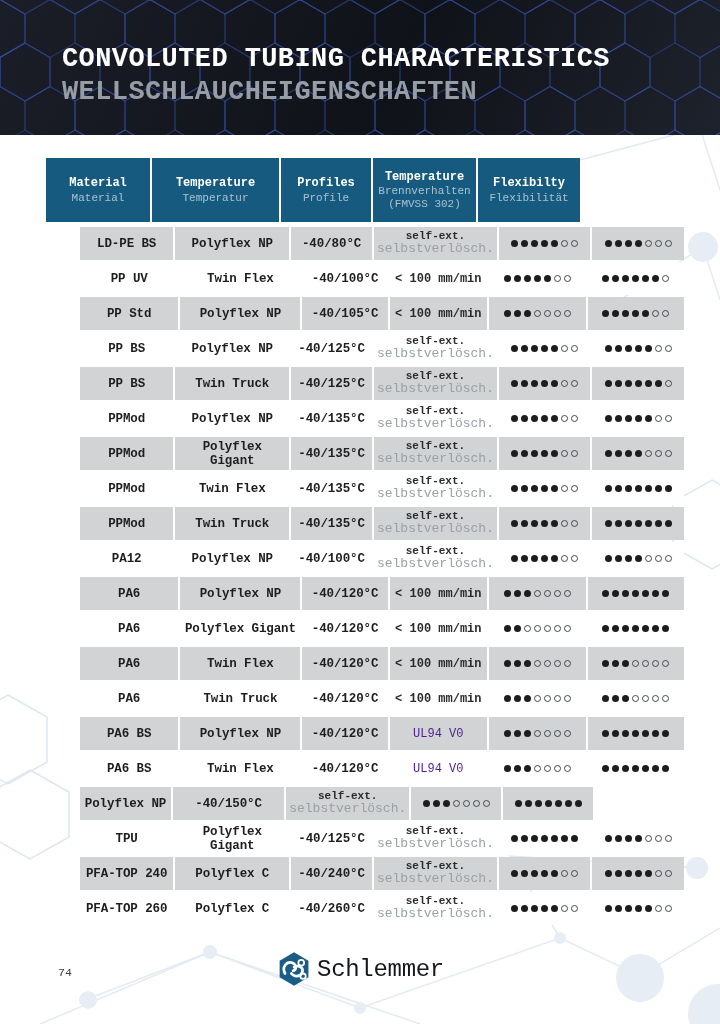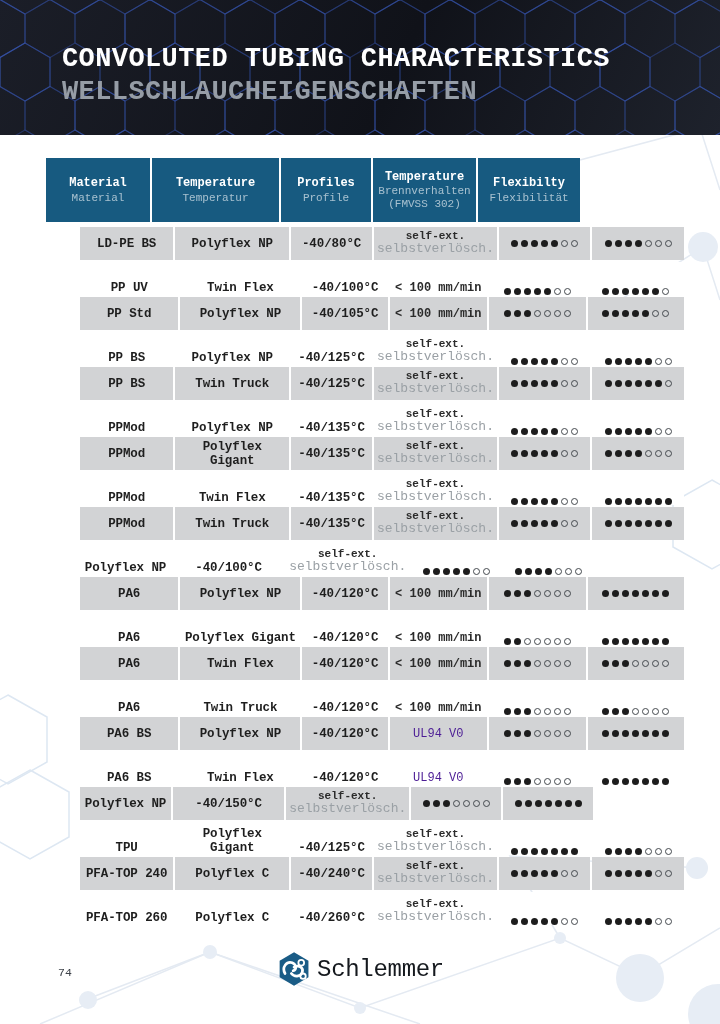--- a/index.html
+++ b/index.html
@@ -28,21 +28,21 @@
   .hcell {
     background:#175a80; color:#fff; display:flex; flex-direction:column;
     align-items:center; justify-content:center; text-align:center; padding:0 5px;
   }
   .hc-en { font-size:12px; font-weight:700; line-height:1.2; }
   .hc-de { font-size:11px; line-height:1.12; margin-top:1px; color:rgba(255,255,255,0.62); }
   .trow { height:33px; margin-top:2px;padding-left:34px; }
   .trow:first-child { margin-top:5px; }
   .cell { height:100%; display:flex; flex-direction:column; align-items:center; justify-content:center; text-align:center; padding:0 3px; }
   .trow.gray .cell { background:#d2d3d5; }
-  .trow.white .cell { background:#ffffff;justify-content:flex-end; }
+  .trow.white .cell { background:#ffffff; }
   .t-main { font-size:12.5px; font-weight:700; color:#1e1e1e; letter-spacing:-0.1px; }
   .flamm-en { font-size:11px; font-weight:700; color:#2b2b2b; line-height:1.12; }
   .flamm-de { font-size:13px; color:#9aa0a5; line-height:1.12; }
   .flamm-single { font-size:12px; font-weight:700; color:#2b2b2b; }
   .flamm-single.gy { color:#4c1d95; font-weight:400; }
   .dots { display:flex; gap:3px; align-items:center; }
   .dot { width:7px; height:7px; border-radius:50%; }
   .dot.f { background:#1d1d1d; }
   .dot.e { border:1.4px solid #44494e; background:transparent; }
   
@@ -518,20 +518,23 @@
               <span class="dot f"></span>
               <span class="dot f"></span>
               <span class="dot f"></span>
               <span class="dot f"></span>
               <span class="dot f"></span>
             </div>
           </div>
         </div>
         <div class="trow grid6 white">
           <div class="cell">
+            <span class="t-main">PA12</span>
+          </div>
+          <div class="cell">
             <span class="t-main">Polyflex NP</span>
           </div>
           <div class="cell">
             <span class="t-main">-40/100°C</span>
           </div>
           <div class="cell">
             <span class="flamm-en">self-ext.</span>
             <span class="flamm-de">selbstverlösch.</span>
           </div>
           <div class="cell">

